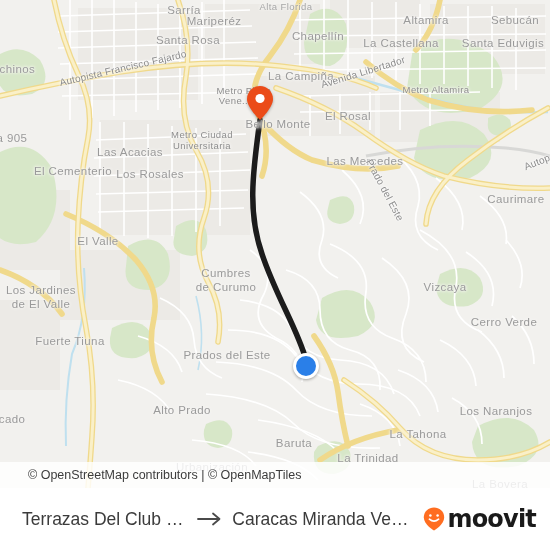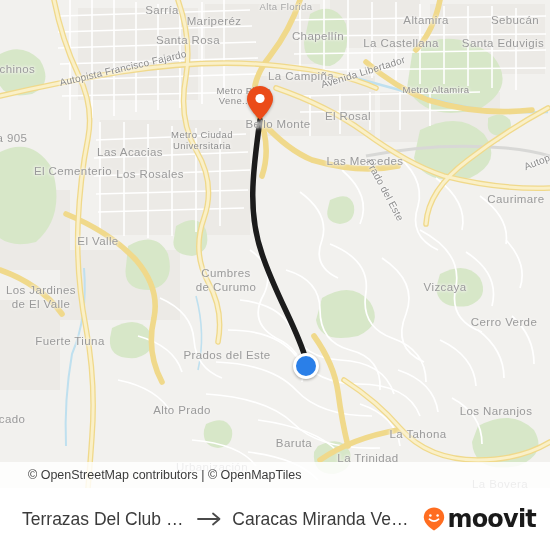--- a/index.html
+++ b/index.html
@@ -322,21 +322,21 @@
           <path d="M178,0 q14,40 8,76 q-8,42 10,74 q20,34 8,68 q-12,34 4,64 q16,28 10,60"></path>
           <path d="M344,380 q34,22 56,48 q28,32 78,32 q42,0 72,-18"></path>
           <path d="M548,108 q-44,24 -80,52 q-40,30 -42,64"></path>
         </g>
 
         <path d="M260,120 C252,176 248,214 262,254 C276,296 298,330 306,360" fill="none" stroke="#1c1c1c" stroke-width="5.5" stroke-linecap="round" stroke-linejoin="round"></path>
       </g>
     </svg>
 
     <div id="map-labels">
-        <div class="map-label big" style="left: 162px; top: 10px;">Sarría</div>
+        <div class="map-label big" style="left: 184px; top: 10px;">Sarría</div>
         <div class="map-label small" style="left: 274px; top: 6px; margin-left: 12px;">Alta Florida</div>
         <div class="map-label big" style="left: 426px; top: 20px;">Altamira</div>
         <div class="map-label big" style="left: 515px; top: 20px;">Sebucán</div>
         <div class="map-label big" style="left: 214px; top: 21px;">Mariperéz</div>
         <div class="map-label big" style="left: 318px; top: 36px;">Chapellín</div>
         <div class="map-label big" style="left: 188px; top: 40px;">Santa Rosa</div>
         <div class="map-label big" style="left: 401px; top: 43px;">La Castellana</div>
         <div class="map-label big" style="left: 503px; top: 43px;">Santa Eduvigis</div>
         <div class="map-label big" style="left: 301px; top: 60px; margin-top: 16px;">La Campiña</div>
         <div class="map-label big" style="left: 14px; top: 69px;">uchinos</div>

